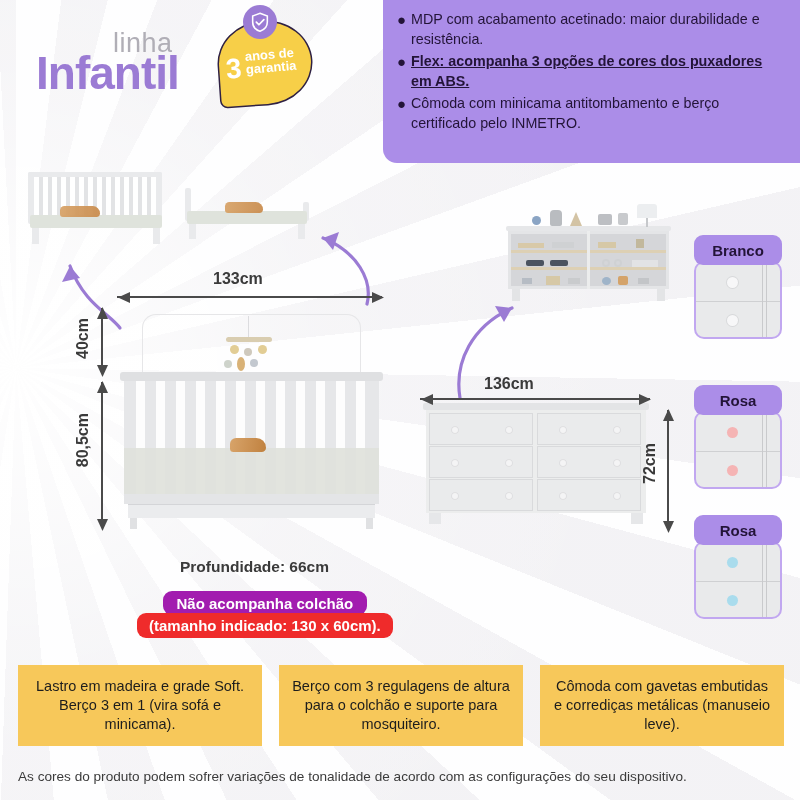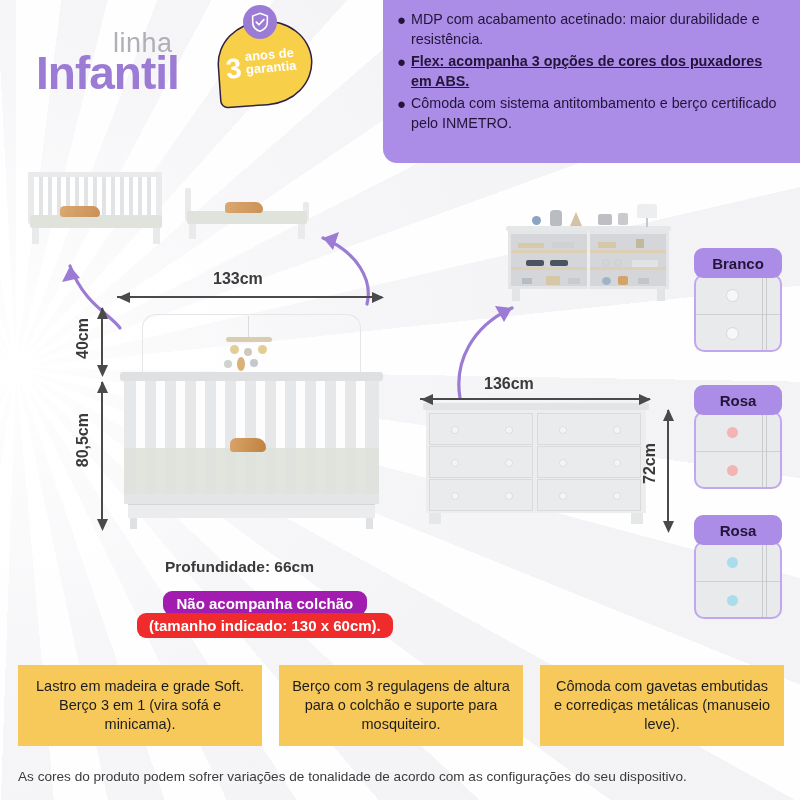--- a/index.html
+++ b/index.html
@@ -218,21 +218,21 @@
     <div class="bullet">
       <span class="dot">●</span>
       <span class="btxt">MDP com acabamento acetinado: maior durabilidade e resistência.</span>
     </div>
     <div class="bullet bold">
       <span class="dot">●</span>
       <span class="btxt">Flex: acompanha 3 opções de cores dos puxadores em ABS.</span>
     </div>
     <div class="bullet">
       <span class="dot">●</span>
-      <span class="btxt">Cômoda com sistema antitombamento e berço certificado pelo INMETRO.</span>
+      <span class="btxt">Cômoda com minicama antitombamento e berço certificado pelo INMETRO.</span>
     </div>
   </div>
 
   <div class="fx" style="left:28px; top:168px; width:140px; height:85px;">
     <div class="sofa-frame" style="left:0; top:4px; width:6px; height:52px; border-radius:2px;"></div>
     <div class="sofa-frame" style="left:128px; top:4px; width:6px; height:52px; border-radius:2px;"></div>
     <div class="sofa-frame" style="left:0; top:4px; width:134px; height:5px; border-radius:2px;"></div>
     <div style="position:absolute;left:6px;top:9px;width:122px;height:38px;background:#e9eaec;"></div>
     <div style="position:absolute;left:6px;top:9px;width:122px;height:38px;
       background:repeating-linear-gradient(to right,#ffffff 0 5px,#e2e3e5 5px 9px);"></div>
@@ -401,21 +401,21 @@
       </div>
       <div class="drawer" style="left:111px; top:69px; width:104px; height:32px;">
         <div class="knob" style="left:22px; top:13px;"></div>
           <div class="knob" style="left:76px; top:13px;"></div>
       </div>
     </div>
     <div class="dr-foot" style="left:6px;"></div>
     <div class="dr-foot" style="left:208px;"></div>
   </div>
 
-  <div class="swatch" style="left:694px; top:235px;margin-top:13px;">
+  <div class="swatch" style="left:694px; top:235px;">
     <div class="swatch-lbl">Branco</div>
     <div class="swatch-box">
       <div class="sw-split"></div>
       <div class="sw-vline" style="left:66px;"></div>
       <div class="sw-vline" style="left:70px;"></div>
       <div class="sw-knob" style="left:31px; top:14px; background:#f7f7f8; box-shadow:0 0 0 1px #d8d9db;"></div>
       <div class="sw-knob" style="left:31px; top:52px; background:#f7f7f8; box-shadow:0 0 0 1px #d8d9db;"></div>
     </div>
   </div>
 
@@ -434,21 +434,21 @@
     <div class="swatch-lbl">Rosa</div>
     <div class="swatch-box">
       <div class="sw-split"></div>
       <div class="sw-vline" style="left:66px;"></div>
       <div class="sw-vline" style="left:70px;"></div>
       <div class="sw-knob" style="left:31px; top:14px; background:#a9dced;"></div>
       <div class="sw-knob" style="left:31px; top:52px; background:#a9dced;"></div>
     </div>
   </div>
 
-  <div class="prof" style="left:165px; top:558px;">Profundidade: 66cm</div>
+  <div class="prof" style="left:180px; top:558px;">Profundidade: 66cm</div>
 
   <div class="red-note">
     <div><span class="rn-l1">Não acompanha colchão</span></div>
     <div><span class="rn-l2">(tamanho indicado: 130 x 60cm).</span></div>
   </div>
 
   <div class="feat-row">
     <div class="feat">Lastro em madeira e grade Soft. Berço 3 em 1 (vira sofá e minicama).</div>
     <div class="feat">Berço com 3 regulagens de altura para o colchão e suporte para mosquiteiro.</div>
     <div class="feat">Cômoda com gavetas embutidas e corrediças metálicas (manuseio leve).</div>

